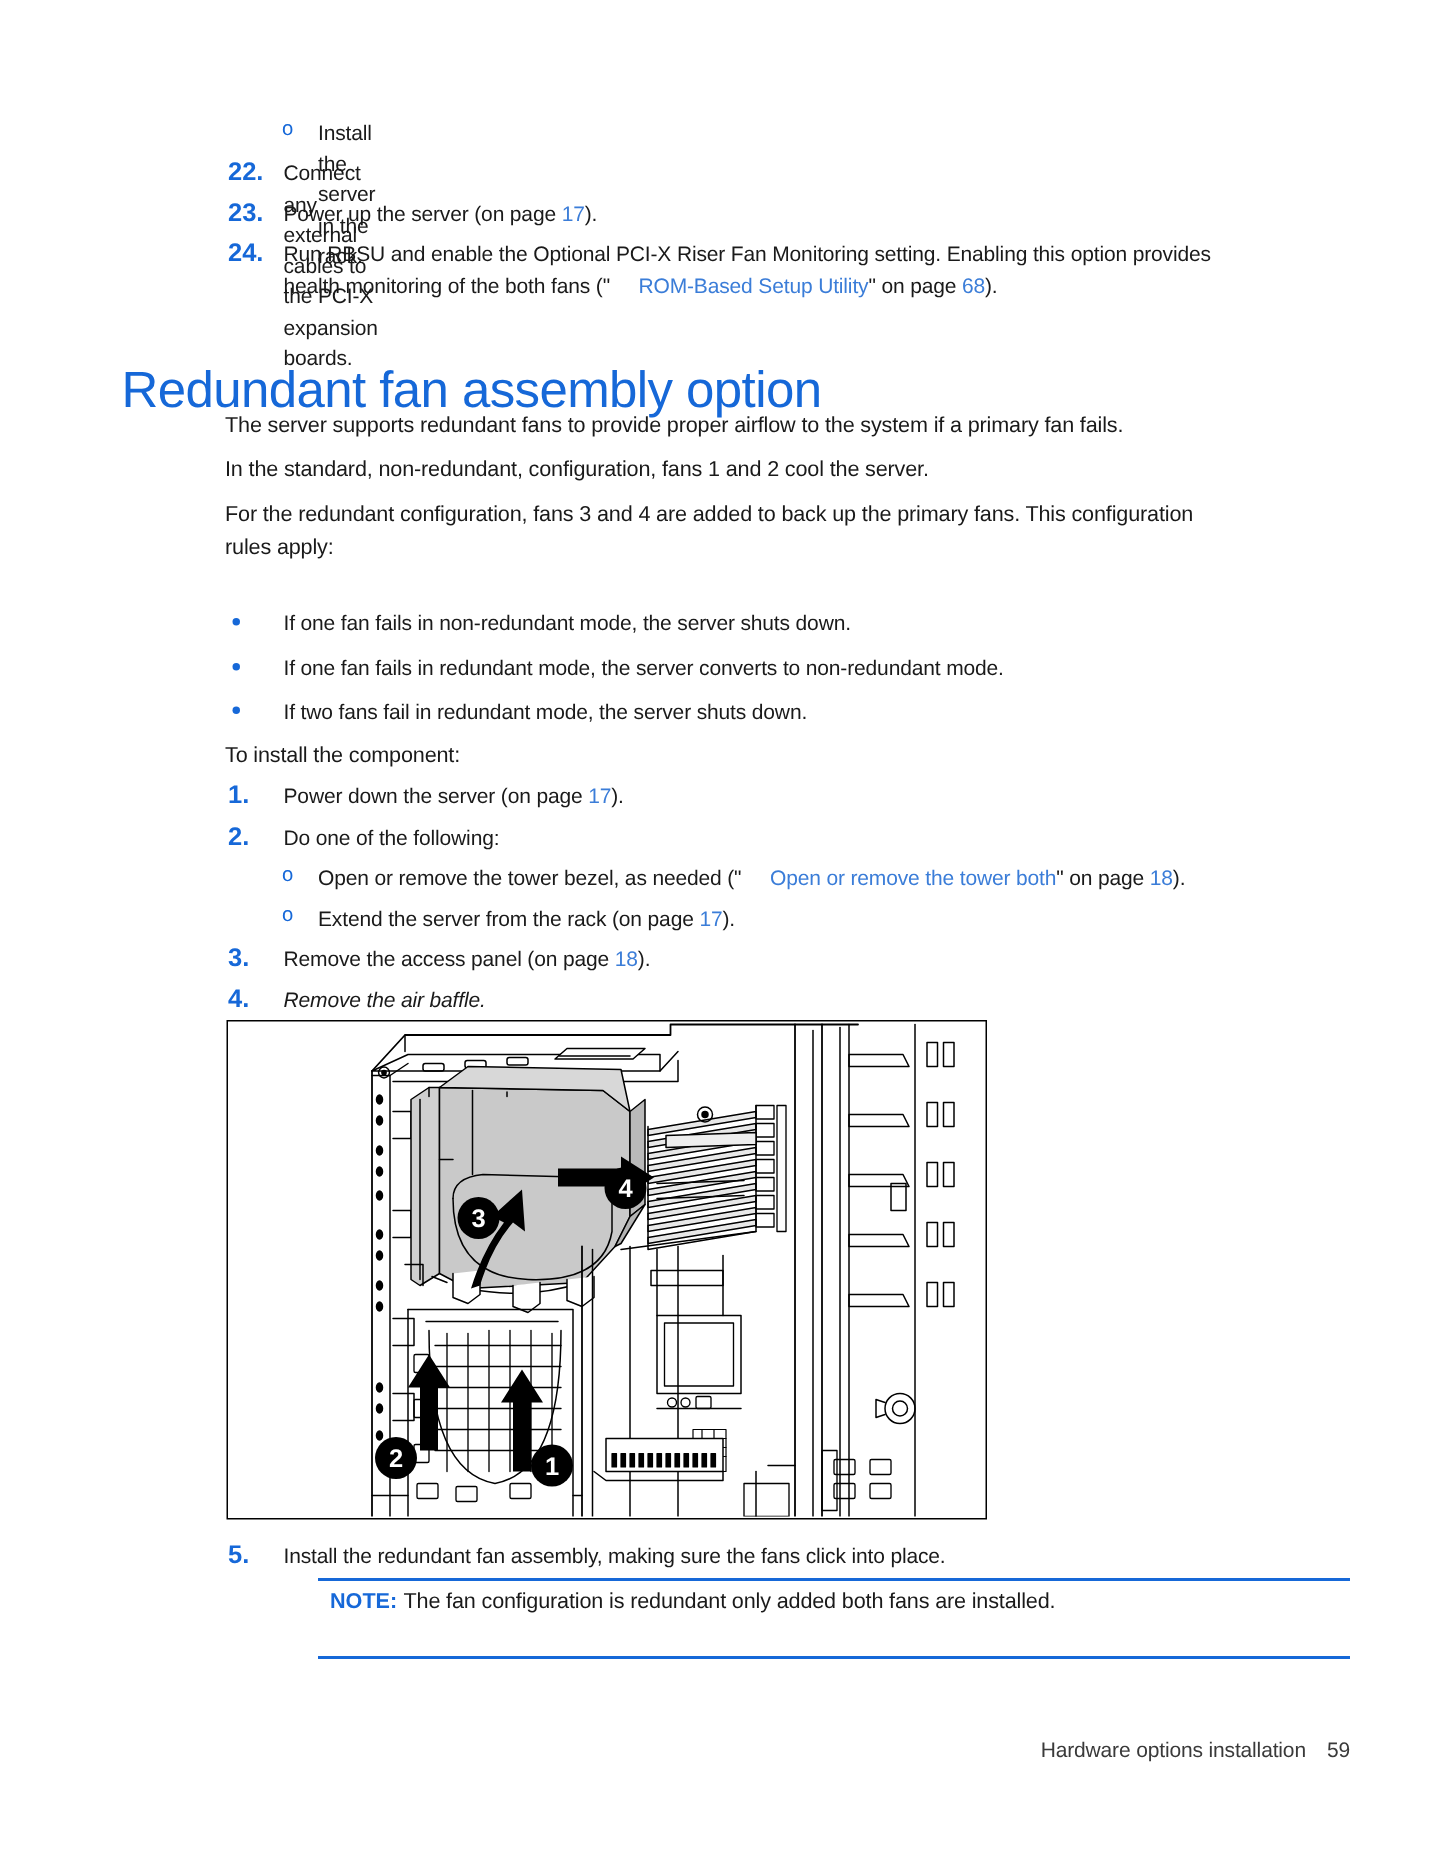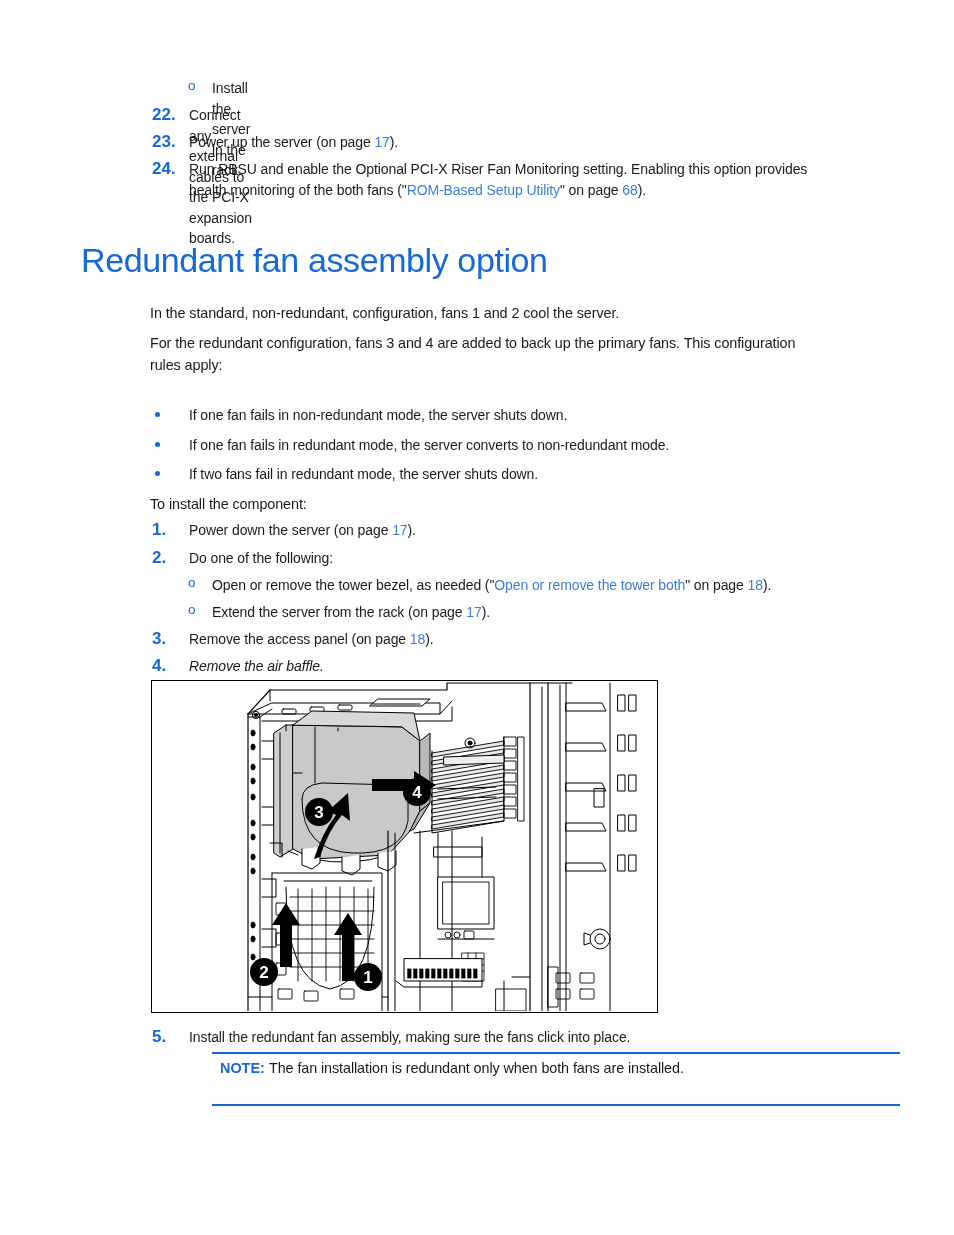--- a/index.html
+++ b/index.html
@@ -59,20 +59,21 @@
     position: absolute;
     width: 5px;
     height: 5px;
     border-radius: 50%;
     background: #1668d8;
   }
 
   a.xref, .xref {
     color: #3b7dd8;
     text-decoration: none;
+    margin-left: 19px;
   }
   .pg {
     color: #3b7dd8;
   }
 
   
   .h1 {
     position: absolute;
     left: 81px;
     top: 217px;
@@ -156,20 +157,21 @@
   </div>
 
   <div class="row" style="left:0;top:159px;">
     <span class="marker" style="left:152px;top:0;">24.</span>
     <span class="rowtext" style="left:189px;top:0;white-space:nowrap;">Run RBSU and enable the Optional PCI-X Riser Fan Monitoring setting. Enabling this option provides</span>
     <span class="rowtext" style="left:189px;top:21px;white-space:nowrap;"><span>health monitoring of the both fans ("</span><span class="xref">ROM-Based Setup Utility</span><span>" on page </span><span class="pg">68</span><span>).</span></span>
   </div>
 
   <h1 class="h1">Redundant fan assembly option</h1>
 
+  <div class="para" style="left:150px;top:274px;white-space:nowrap;">The server supports redundant fans to provide proper airflow to the system if a primary fan fails.</div>
   <div class="para" style="left:150px;top:303px;white-space:nowrap;">In the standard, non-redundant, configuration, fans 1 and 2 cool the server.</div>
   <div class="para" style="left:150px;top:333px;white-space:nowrap;">For the redundant configuration, fans 3 and 4 are added to back up the primary fans. This configuration</div>
   <div class="para" style="left:150px;top:355px;white-space:nowrap;">rules apply:</div>
 
   <div class="row" style="left:0;top:405px;">
     <span class="bullet-dot" style="left:155px;top:7px;"></span>
     <span class="rowtext" style="left:189px;top:0;white-space:nowrap;">If one fan fails in non-redundant mode, the server shuts down.</span>
   </div>
   <div class="row" style="left:0;top:435px;">
     <span class="bullet-dot" style="left:155px;top:7px;"></span>
@@ -468,17 +470,20 @@
     </svg>
   </div>
 
   <div class="row" style="left:0;top:1027px;">
     <span class="marker" style="left:152px;top:0;">5.</span>
     <span class="rowtext" style="left:189px;top:0;white-space:nowrap;">Install the redundant fan assembly, making sure the fans click into place.</span>
   </div>
 
   <div class="note-rule" style="top:1052px;"></div>
   <span class="note-label" style="left:220px;top:1060px;">NOTE:</span>
-  <span class="note-text" style="left:269px;top:1060px;white-space:nowrap;">The fan installation is redundant only when both fans are installed.</span>
+  <span class="note-text" style="left:269px;top:1060px;white-space:nowrap;">The fan configuration is redundant only added both fans are installed.</span>
   <div class="note-rule" style="top:1104px;"></div>
 
+  <div class="footer">
+    <span>Hardware options installation</span><span class="pnum">59</span>
+  </div>
 
 </div>
 
 </body></html>

